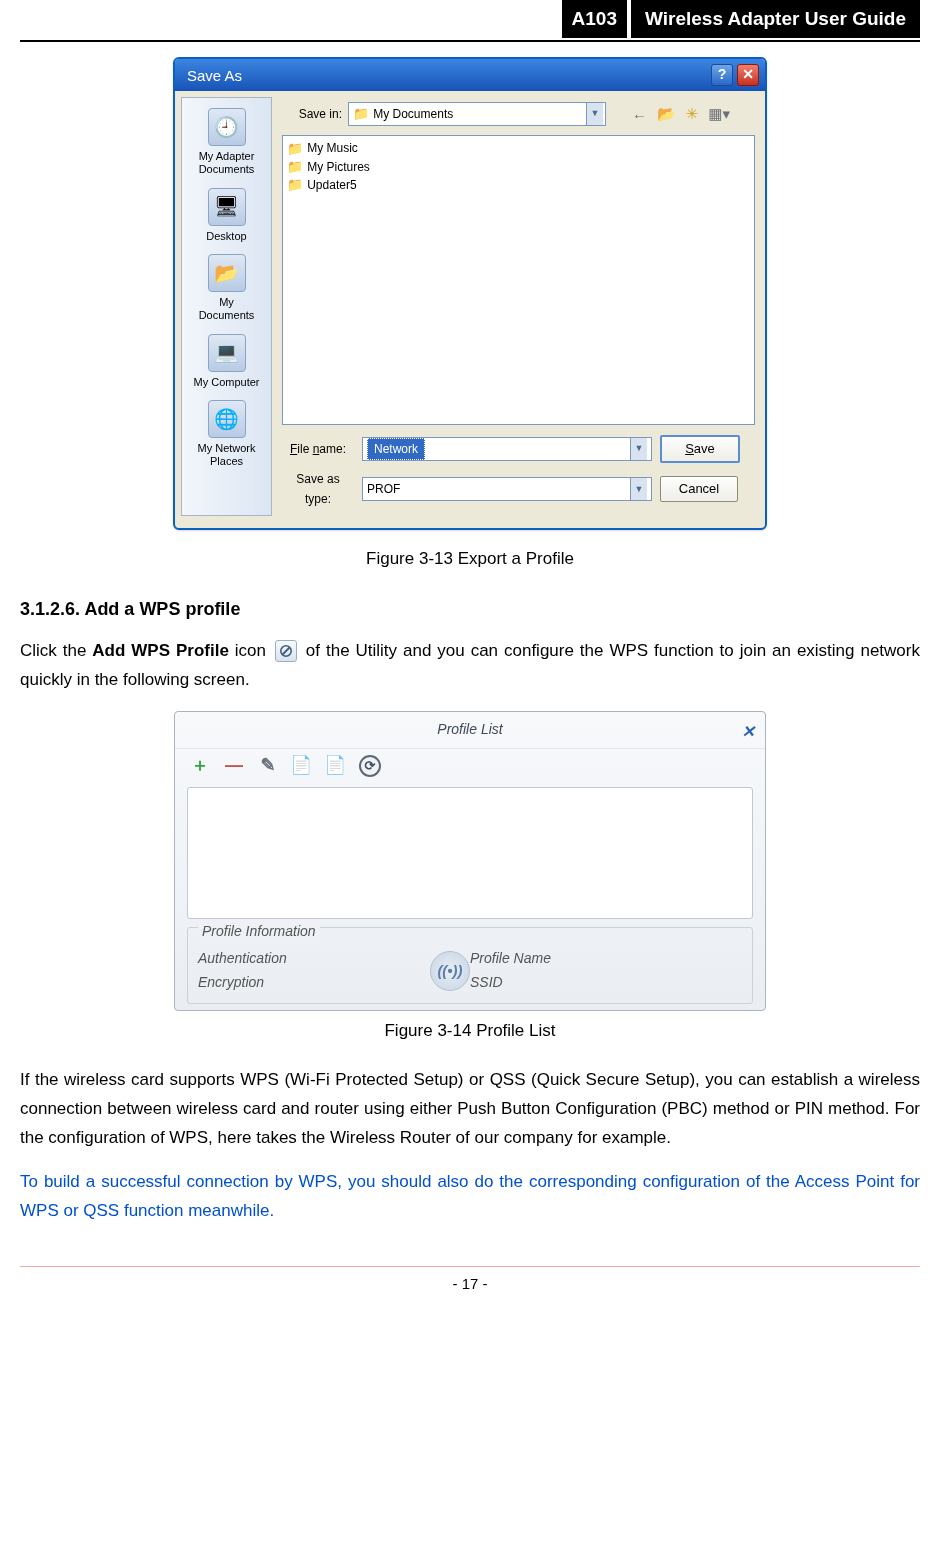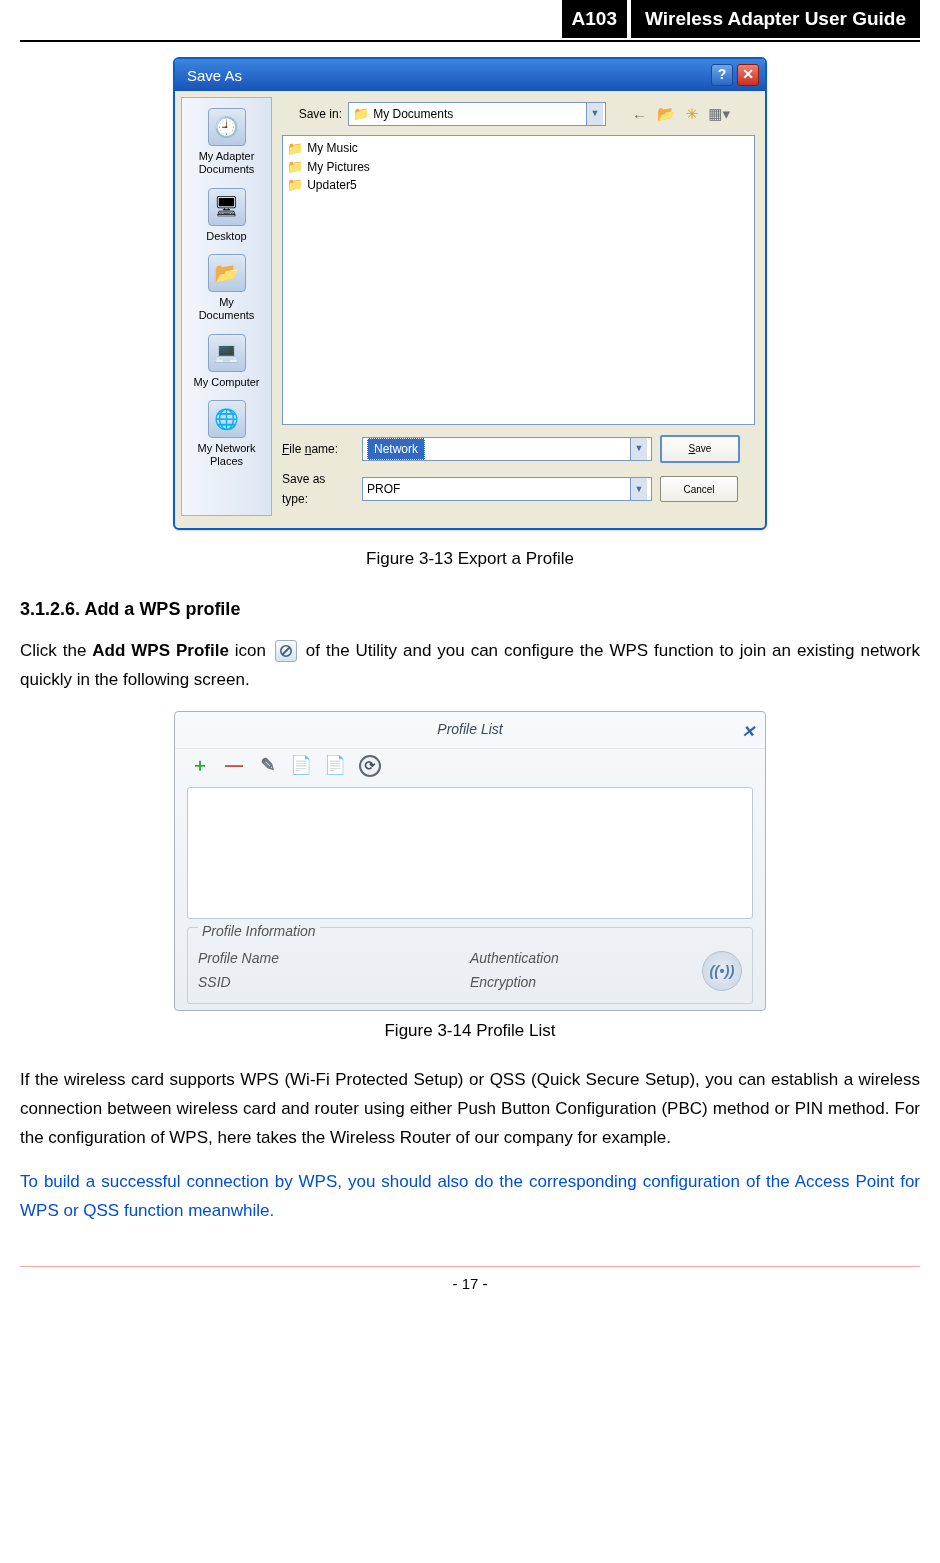--- a/index.html
+++ b/index.html
@@ -132,40 +132,40 @@
     background: #fff;
     height: 280px;
     padding: 4px;
     font-size: 12px;
   }
   .filelist-item { display:flex; align-items:center; gap:4px; line-height:1.4; }
   .filelist-item .foldico { color:#e0b040; font-size:13px; }
 
   .bottom-rows { margin-top: 10px; }
   .brow { display:flex; align-items:center; gap:8px; margin-bottom:6px; }
-  .brow .lbl { width: 72px; text-align: left; font-size: 12px; }
+  .brow .lbl { width: 72px; text-align: center; font-size: 12px; }
   .combo {
     width: 280px; height:22px;
     border: 1px solid #7a99c0;
     background:#fff; font-size:12px;
     display:flex; align-items:center; padding:0 4px;
     position: relative;
   }
   .combo.sel .val { background:#316ac5; color:#fff; padding:0 6px; border:1px dotted #fff;}
   .combo .arrow {
     margin-left:auto; width:16px; height:100%;
     background:#d9e3ef; border-left:1px solid #7a99c0;
     display:flex;align-items:center;justify-content:center;font-size:9px;color:#4a6b95;
   }
   .dlg-btn {
     width: 76px; height: 24px;
     background: linear-gradient(#fdfdfd,#efeee8);
     border: 1px solid #8a8e76;
     border-radius: 2px;
-    font-size: 10px;
+    font-size: 13px;
     display:flex;align-items:center;justify-content:center;text-align:right;
   }
   .dlg-btn.default { border: 2px solid #5a8dd4; }
   .dlg-btn .underline { text-decoration: underline; }
 
   .figcap { text-align:center; font-size:17px; margin:6px 0 20px; }
 
   
   h4.section { font-size: 18px; margin: 10px 0 12px; font-weight:bold; }
   .para { text-align: justify; margin: 8px 0 16px; }
@@ -387,30 +387,30 @@
         <div class="pl-tbtn">📄</div>
         <div class="pl-tbtn">📄</div>
         <div class="pl-tbtn circ">⟳</div>
       </div>
       <div class="pl-frame"></div>
       <div class="pl-group">
         <span class="pl-group-legend">Profile Information</span>
         <div class="pl-info-row">
           <div class="pl-info-col">
             <div>
+              <div>Authentication</div>
+              <div>Encryption</div>
+            </div>
+            <div class="wifi-glyph">((•))</div>
+          </div>
+          <div class="pl-info-col">
+            <div>
               <div>Profile Name</div>
               <div>SSID</div>
             </div>
-          </div>
-          <div class="pl-info-col">
-            <div>
-              <div>Authentication</div>
-              <div>Encryption</div>
-            </div>
-            <div class="wifi-glyph">((•))</div>
           </div>
         </div>
       </div>
     </div>
     <div class="figcap">Figure 3-14 Profile List</div>
   </div>
 
   <div class="para">If the wireless card supports WPS (Wi-Fi Protected Setup) or QSS (Quick Secure Setup), you can establish a wireless connection between wireless card and router using either Push Button Configuration (PBC) method or PIN method. For the configuration of WPS, here takes the Wireless Router of our company for example.</div>
 
   <div class="note-body">To build a successful connection by WPS, you should also do the corresponding configuration of the Access Point for WPS or QSS function meanwhile.</div>

